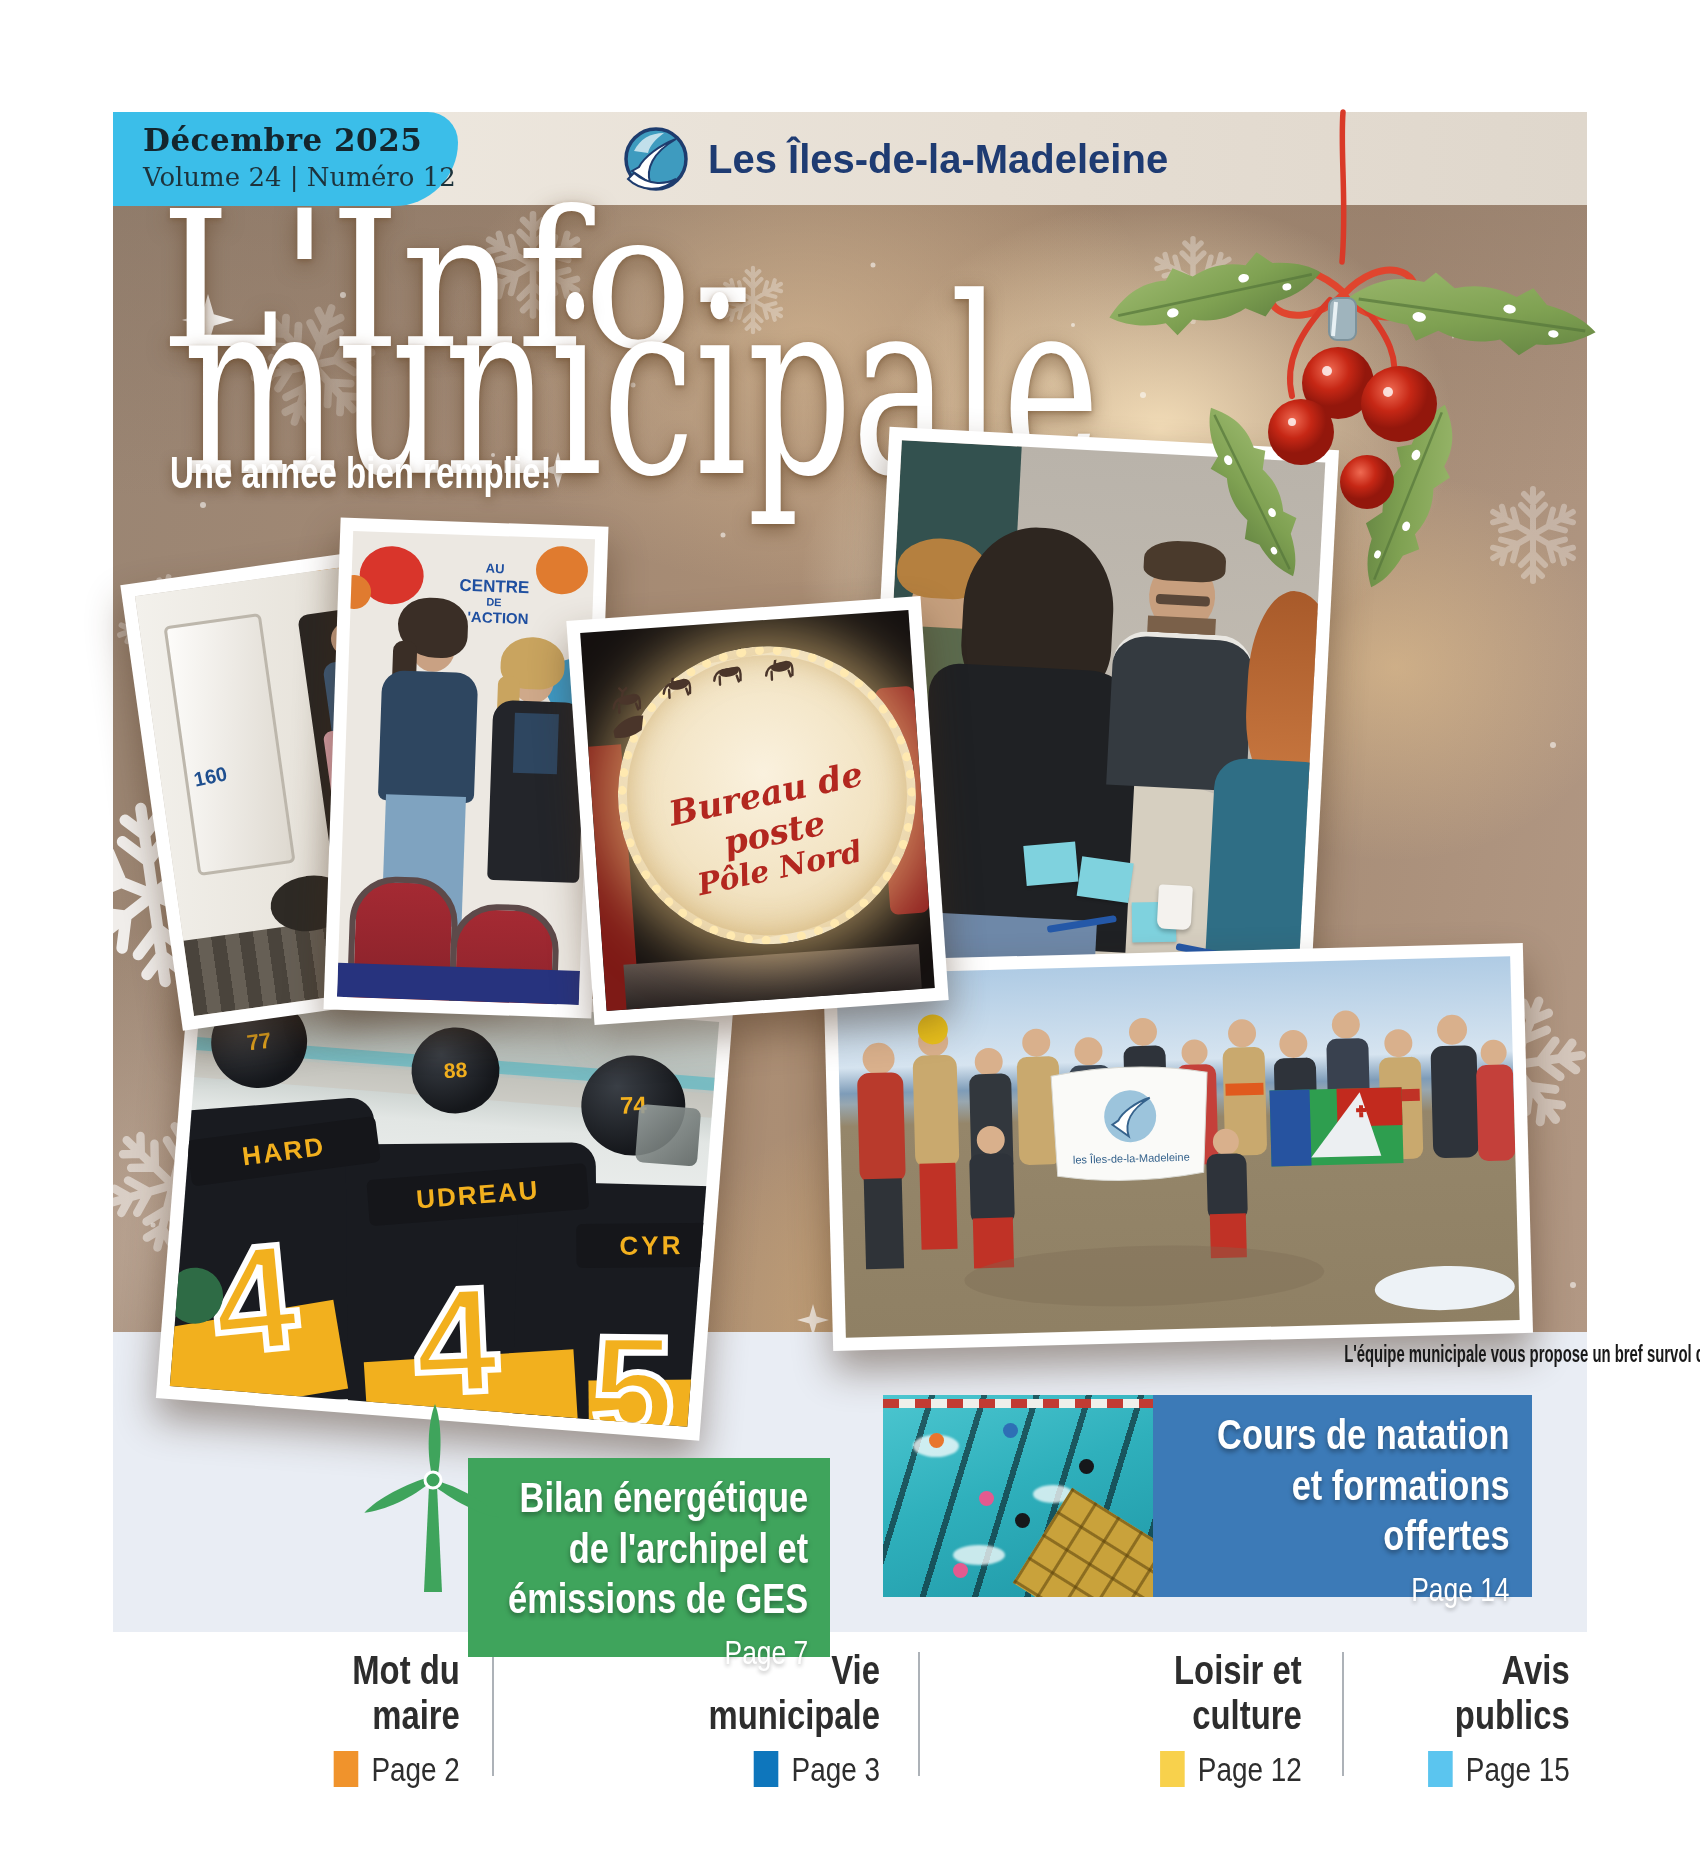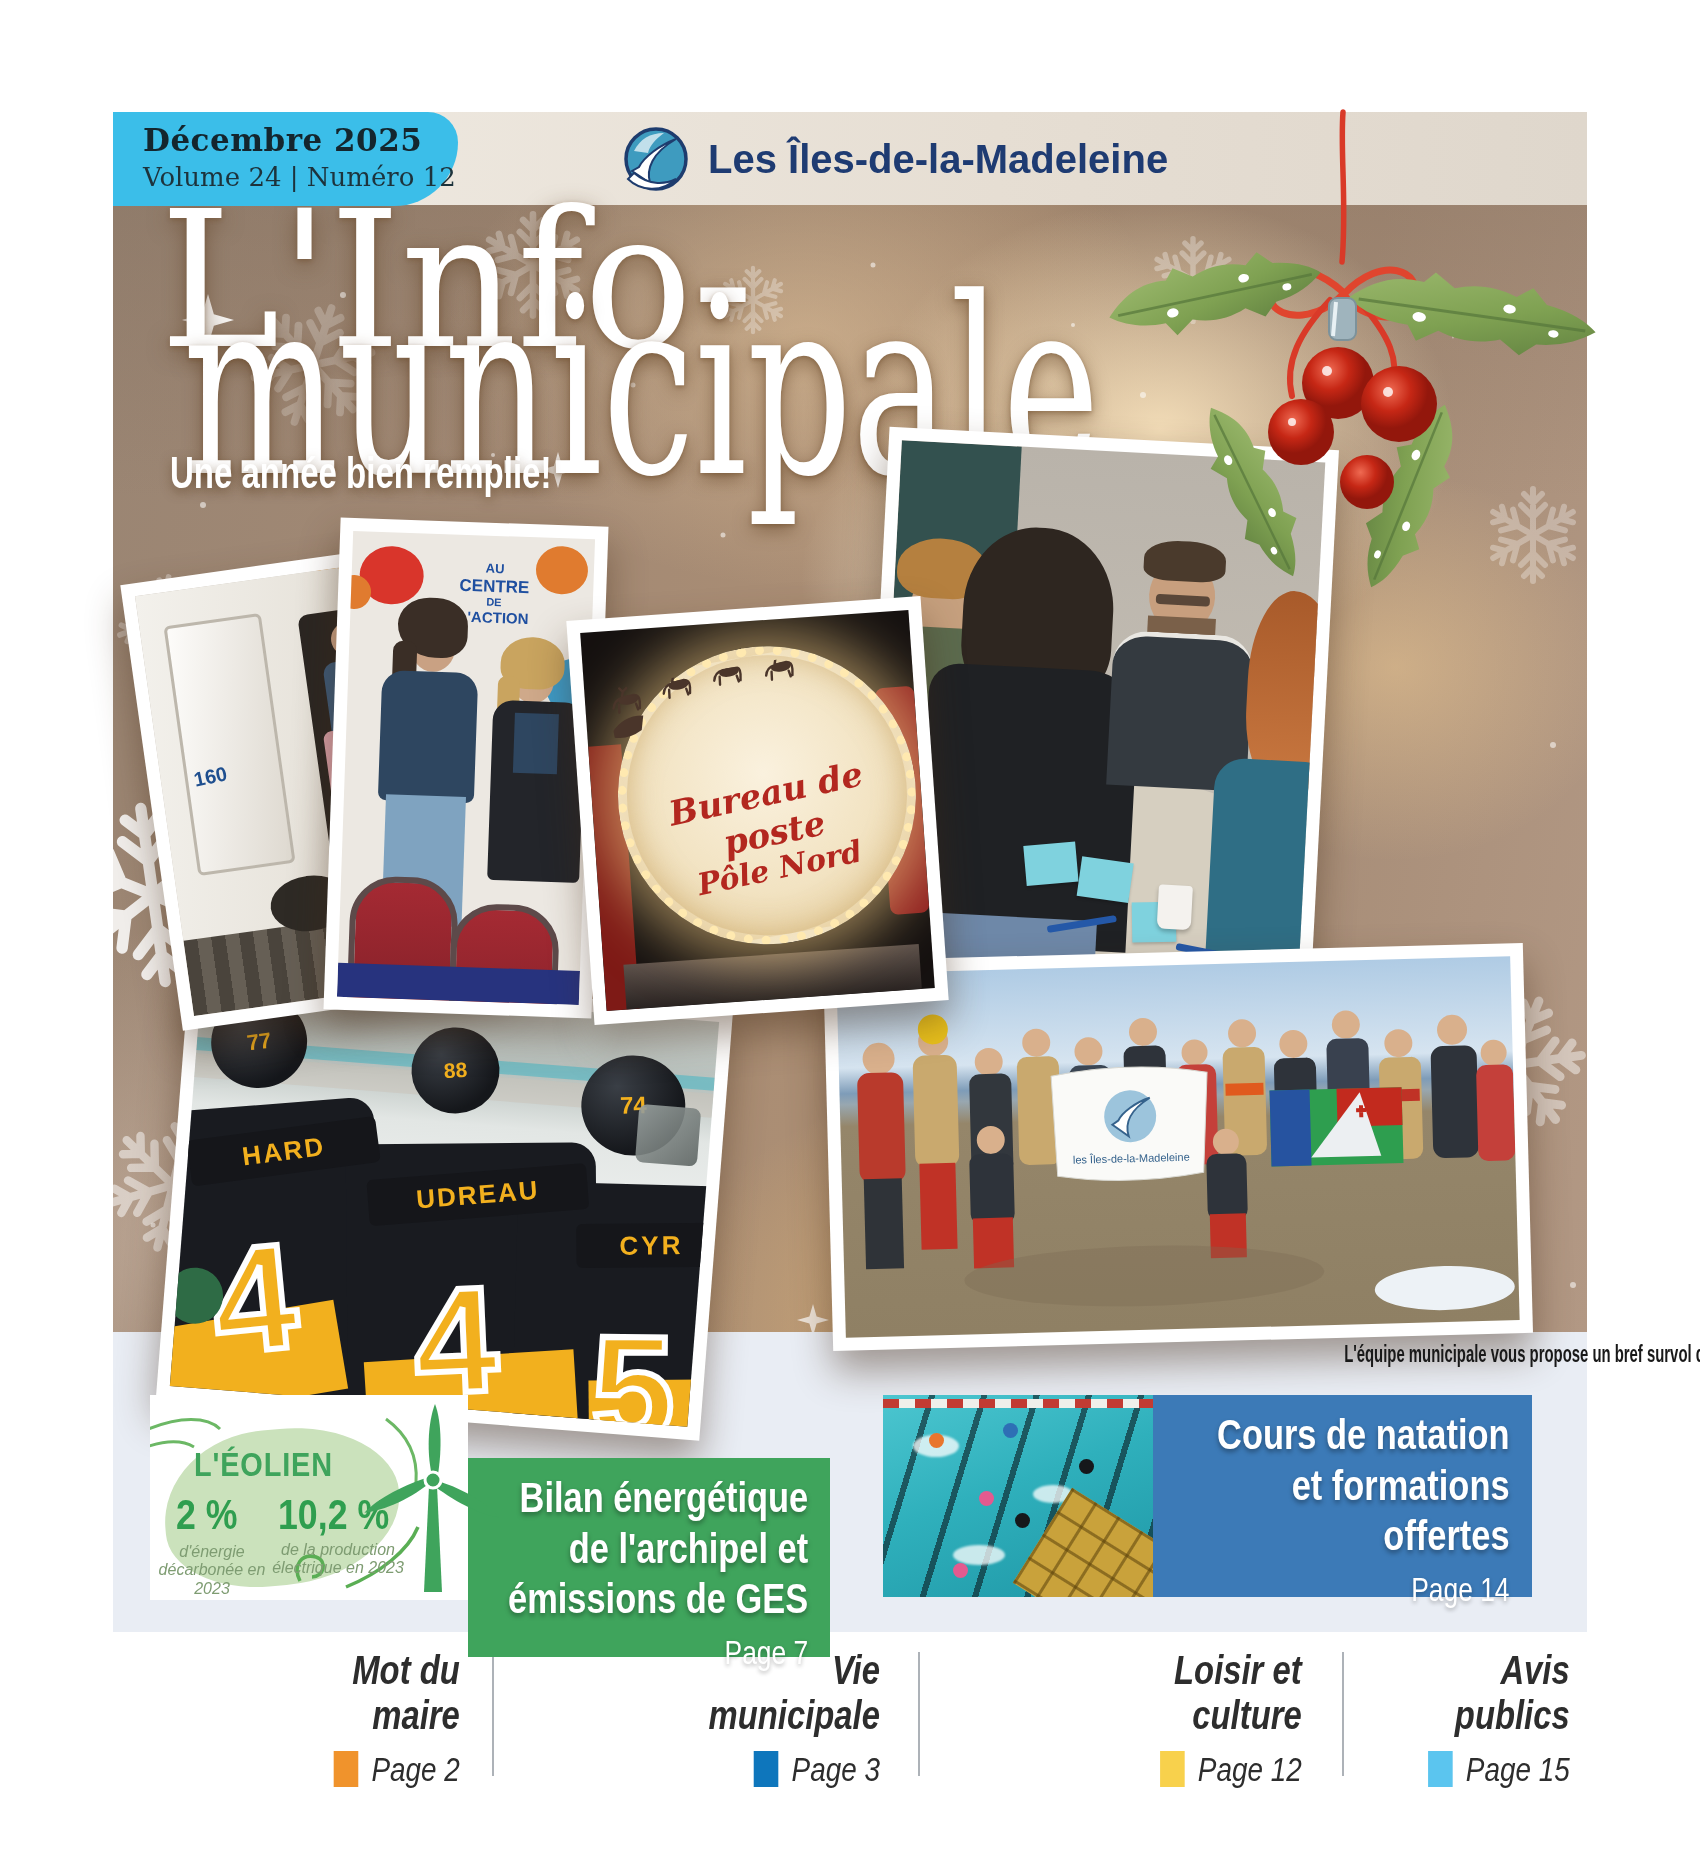--- a/index.html
+++ b/index.html
@@ -72,21 +72,21 @@
   .f-text .ln{font-size:43px;font-weight:bold;line-height:1.18;text-shadow:0 3px 6px rgba(0,0,0,.35);}
   .f-text .pg{font-size:33px;margin-top:10px;text-shadow:0 2px 5px rgba(0,0,0,.3);}
   .pool{left:883px;top:1395px;width:270px;height:202px;z-index:8;overflow:hidden;background:linear-gradient(160deg,#4CC6D0 0%,#2FB0BC 45%,#1F97A6 100%);}
   .pool .lanes{position:absolute;inset:0;background:repeating-linear-gradient(107deg,transparent 0 44px,rgba(12,34,40,.75) 44px 50px);opacity:.85;}
   .pool .rope{position:absolute;left:0;top:4px;width:100%;height:9px;background:repeating-linear-gradient(90deg,#C23B33 0 16px,#EFEFEA 16px 32px);}
   .pool .tiles{position:absolute;right:-28px;bottom:-34px;width:150px;height:112px;background:#C9A23B;transform:rotate(32deg);background-image:linear-gradient(rgba(90,65,10,.55) 3px,transparent 3px),linear-gradient(90deg,rgba(90,65,10,.55) 3px,transparent 3px);background-size:27px 27px;}
   .swimmer{position:absolute;width:15px;height:15px;border-radius:50%;}
   .splash{position:absolute;border-radius:50%;background:rgba(255,255,255,.75);filter:blur(1px);}
 
   
-  .toc-col{top:1648px;z-index:4;text-align:right;font-style:italic;}
+  .toc-col{top:1648px;z-index:4;text-align:right;}
   .toc-inner{display:inline-block;transform:scaleX(.82);transform-origin:right top;}
   .toc-l{font-size:40px;font-weight:bold;color:#2D2D2D;line-height:1.12;white-space:nowrap;}
   .toc-page{display:flex;justify-content:flex-end;align-items:center;gap:16px;margin-top:12px;}
   .toc-page .lbl{font-size:34px;color:#2D2D2D;white-space:nowrap;}
   .swatch{width:30px;height:36px;display:inline-block;}
   .divider{top:1652px;width:2px;height:124px;background:#ADB2B8;z-index:4;}
 
   
   .np{position:absolute;background:#15161a;border-radius:6px;color:#F2B01E;font-weight:bold;text-align:center;}
   .helm{position:absolute;border-radius:50%;background:radial-gradient(circle at 35% 30%,#3a3f46,#15171b 70%);color:#F2B01E;font-weight:bold;display:flex;align-items:center;justify-content:center;}
@@ -403,33 +403,20 @@
     <circle cx="1301" cy="432" r="33" fill="url(#berryG)"></circle>
     <circle cx="1367" cy="482" r="27" fill="url(#berryG)"></circle>
     <circle cx="1327" cy="371" r="5" fill="#fff" opacity=".8"></circle>
       <circle cx="1388" cy="392" r="5" fill="#fff" opacity=".8"></circle>
       <circle cx="1292" cy="422" r="4" fill="#fff" opacity=".8"></circle>
   </svg>
 
   <div class="abs lightband"></div>
   <div class="abs caption"><span class="sq" style="--sx:.62;transform-origin:right center;">L'équipe municipale vous propose un bref survol de quelques initiatives qui ont marqué 2025. Détails en page 4</span></div>
 
-  <div class="abs info-box">
-    <div class="abs blob"></div>
-    <svg class="abs" width="318" height="205" viewBox="0 0 318 205" style="left:0;top:0;">
-      <path d="M-6 36 C30 20 58 22 70 34 M-4 52 C20 44 34 46 44 52" stroke="#6CB865" stroke-width="3" fill="none"></path>
-      <path d="M150 186 C142 170 152 158 166 162 C178 166 174 182 162 182 M196 192 C230 178 258 156 268 132" stroke="#5AAE54" stroke-width="3.5" fill="none"></path>
-      <path d="M236 24 C258 40 268 62 266 88" stroke="#6CB865" stroke-width="3" fill="none"></path>
-    </svg>
-    <div class="abs eolien-title"><span class="sq" style="--sx:.85">L'ÉOLIEN</span></div>
-    <div class="abs stat" style="left:26px;top:96px;"><span class="sq" style="--sx:.85">2 %</span></div>
-    <div class="abs stat-label" style="left:2px;top:148px;width:120px;">d'énergie décarbonée en 2023</div>
-    <div class="abs stat" style="left:128px;top:96px;"><span class="sq" style="--sx:.85">10,2 %</span></div>
-    <div class="abs stat-label" style="left:118px;top:146px;width:140px;">de la production électrique en 2023</div>
-  </div>
 
   <svg class="abs" style="left:362px;top:1398px;z-index:9;" width="140" height="196" viewBox="0 0 140 196">
     <g fill="#3FA45C">
       <polygon points="62,194 80,194 75,88 67,88"></polygon>
       <g transform="translate(71,82)">
         <g id="blade">
             <path d="M0 0 C-7 -26 -5 -58 2 -76 C9 -58 9 -26 4 0 Z"></path>
           </g>
         <use href="#blade" transform="rotate(118)"></use>
         <use href="#blade" transform="rotate(243)"></use>

